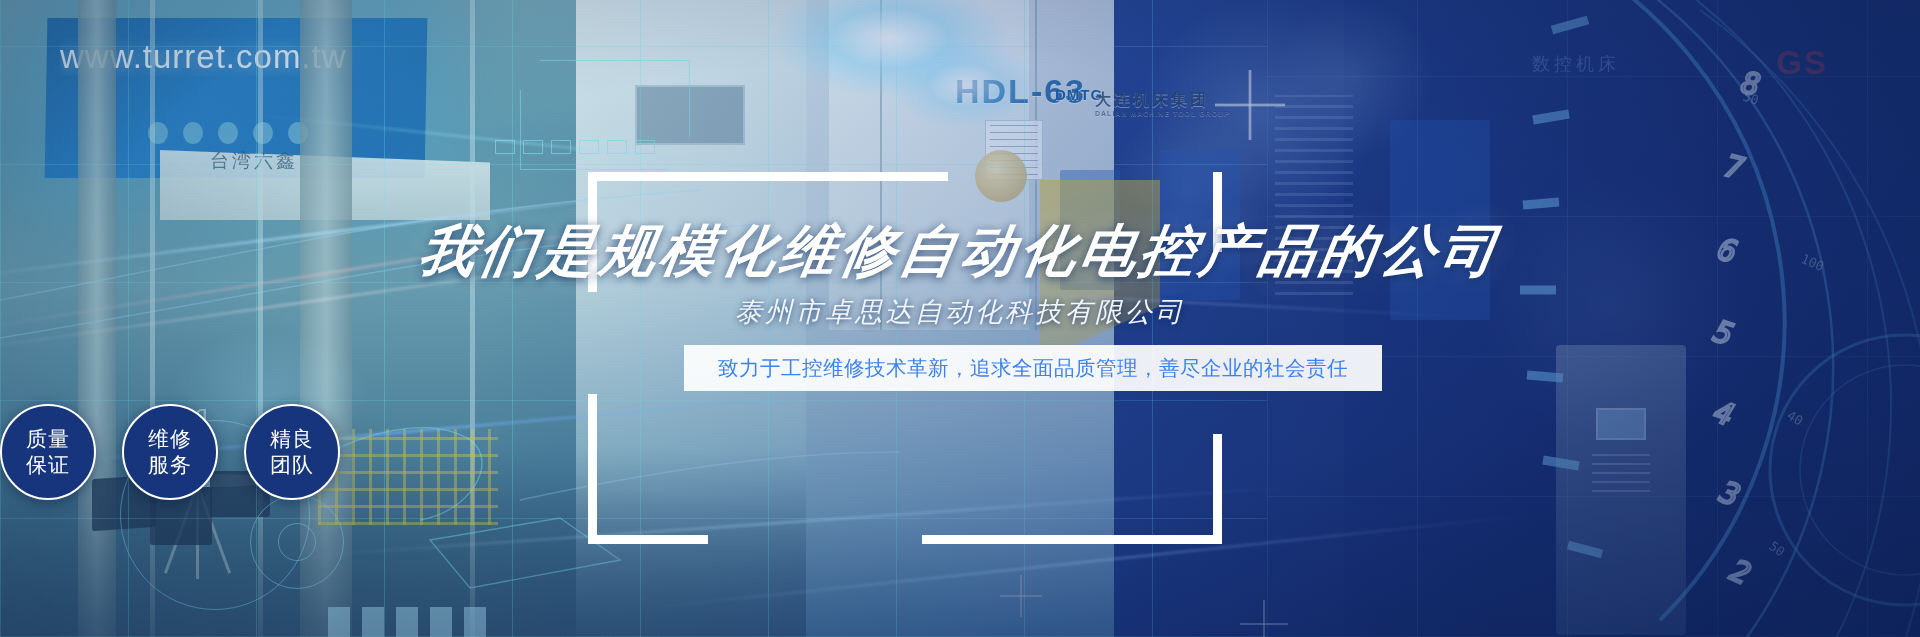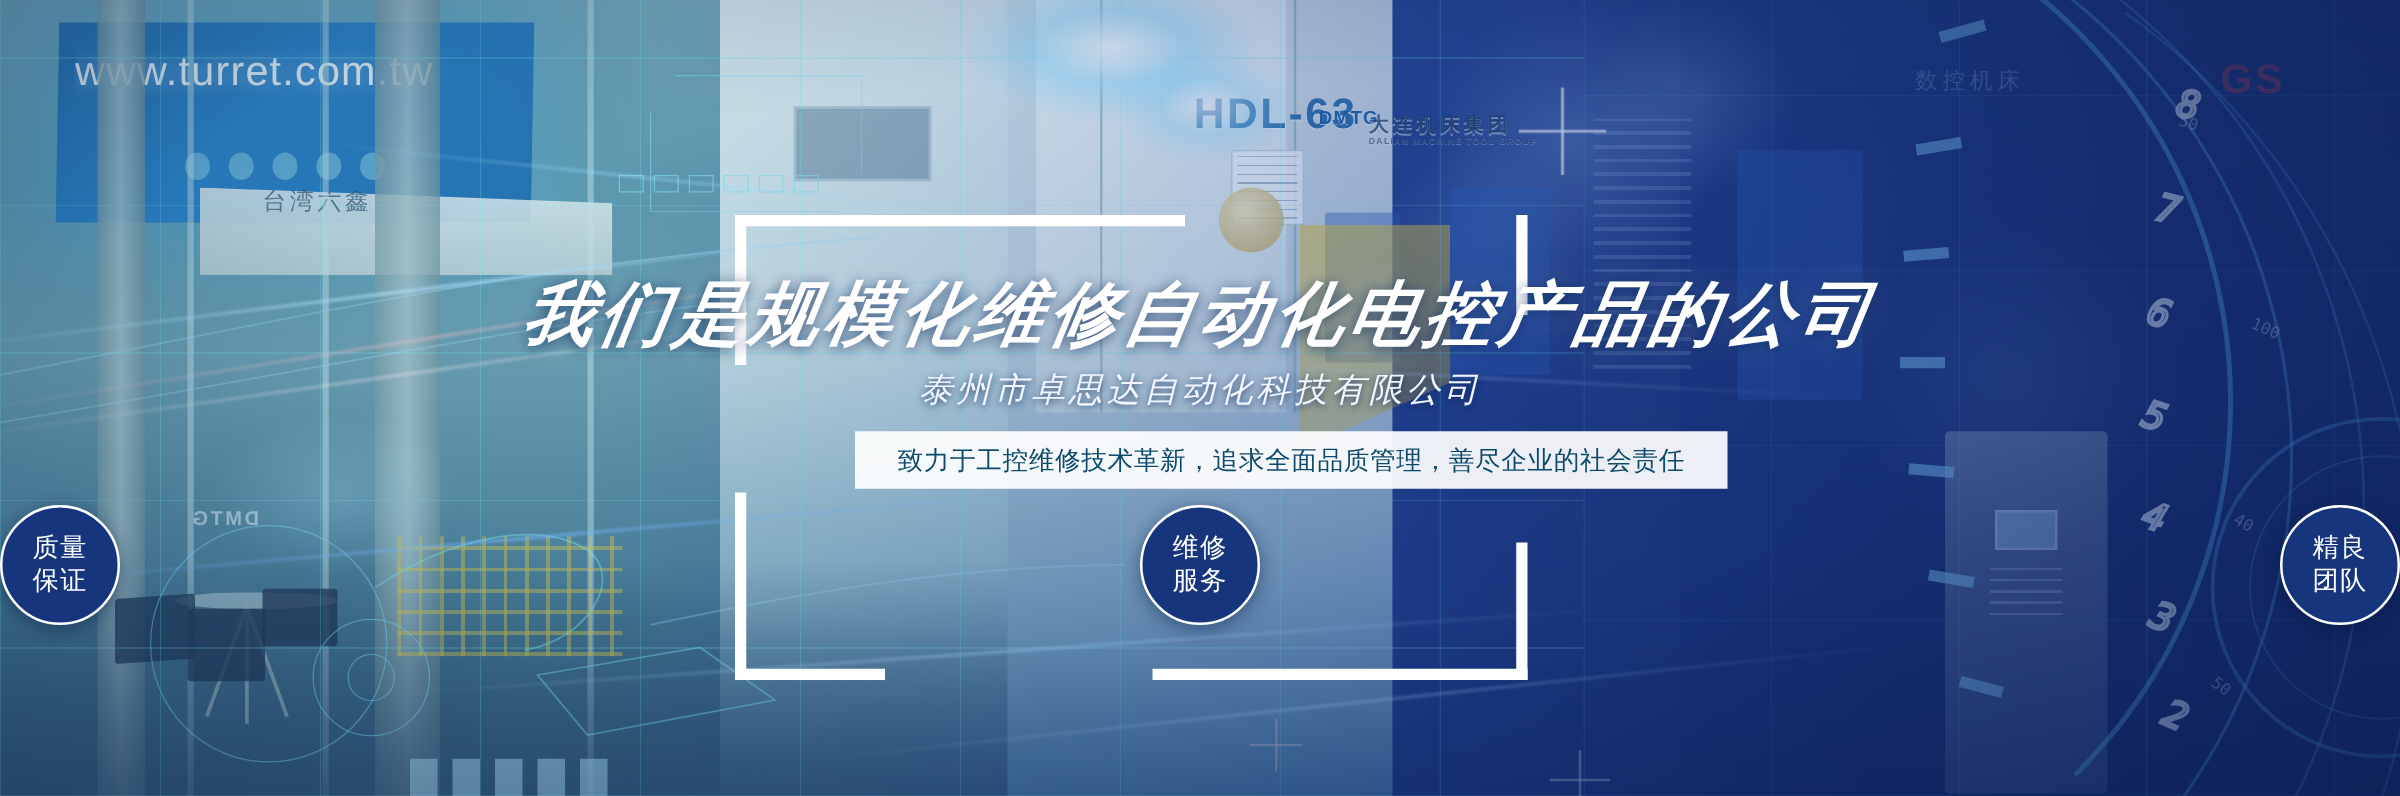--- a/index.html
+++ b/index.html
@@ -322,26 +322,26 @@
     color:#f0f5ff; font-size:27px; letter-spacing:3px; font-style:italic;
     text-shadow:0 1px 6px rgba(10,35,85,.8);
   }
 
   #tagline-bar {
     position:absolute; left:684px; top:345px; width:698px; height:46px;
     background:rgba(255,255,255,.92);
     display:flex; align-items:center; justify-content:center;
   }
   #tagline-text {
-    color:#0c4a6e; font-size:20.5px; letter-spacing:.5px; white-space:nowrap;
+    color:#3b82f6; font-size:20.5px; letter-spacing:.5px; white-space:nowrap;
   }
 
   #badges {
     position:absolute; left:0; right:0; top:404px;
-    display:flex; justify-content:space-between; gap:26px;
+    display:flex; justify-content:flex-start; gap:26px;
   }
   .badge {
     width:96px; height:96px; border-radius:50%;
     background:#16357c;
     border:2px solid #ffffff;
     display:flex; flex-direction:column; align-items:center; justify-content:center;
     color:#fff; font-size:21px; line-height:1.26; letter-spacing:1px;
     box-shadow:0 3px 14px rgba(5,20,60,.45);
     cursor:pointer;
   }

